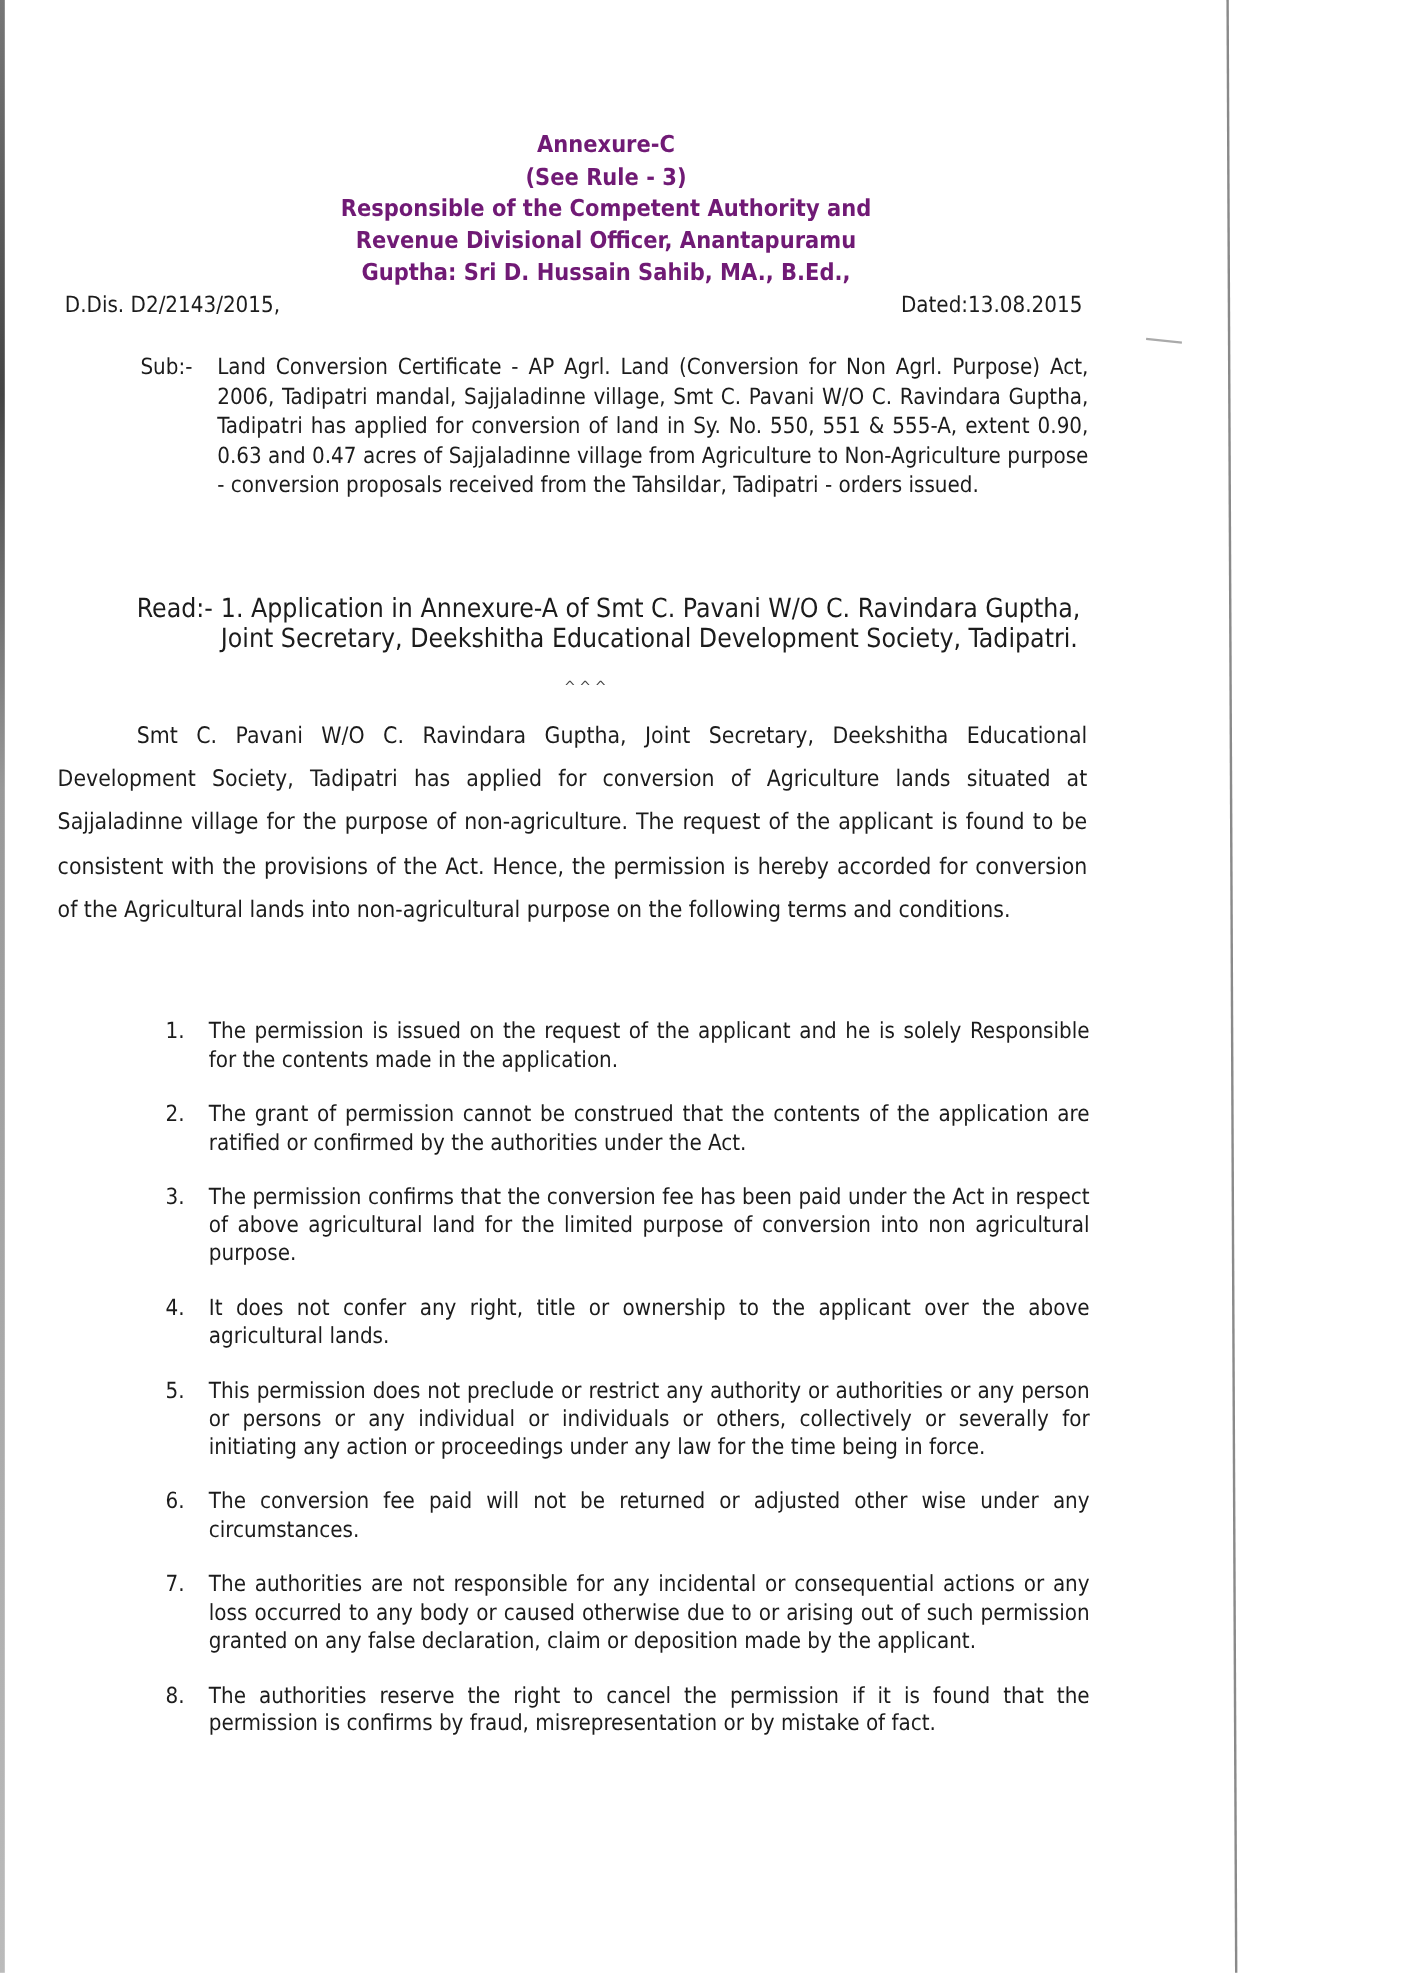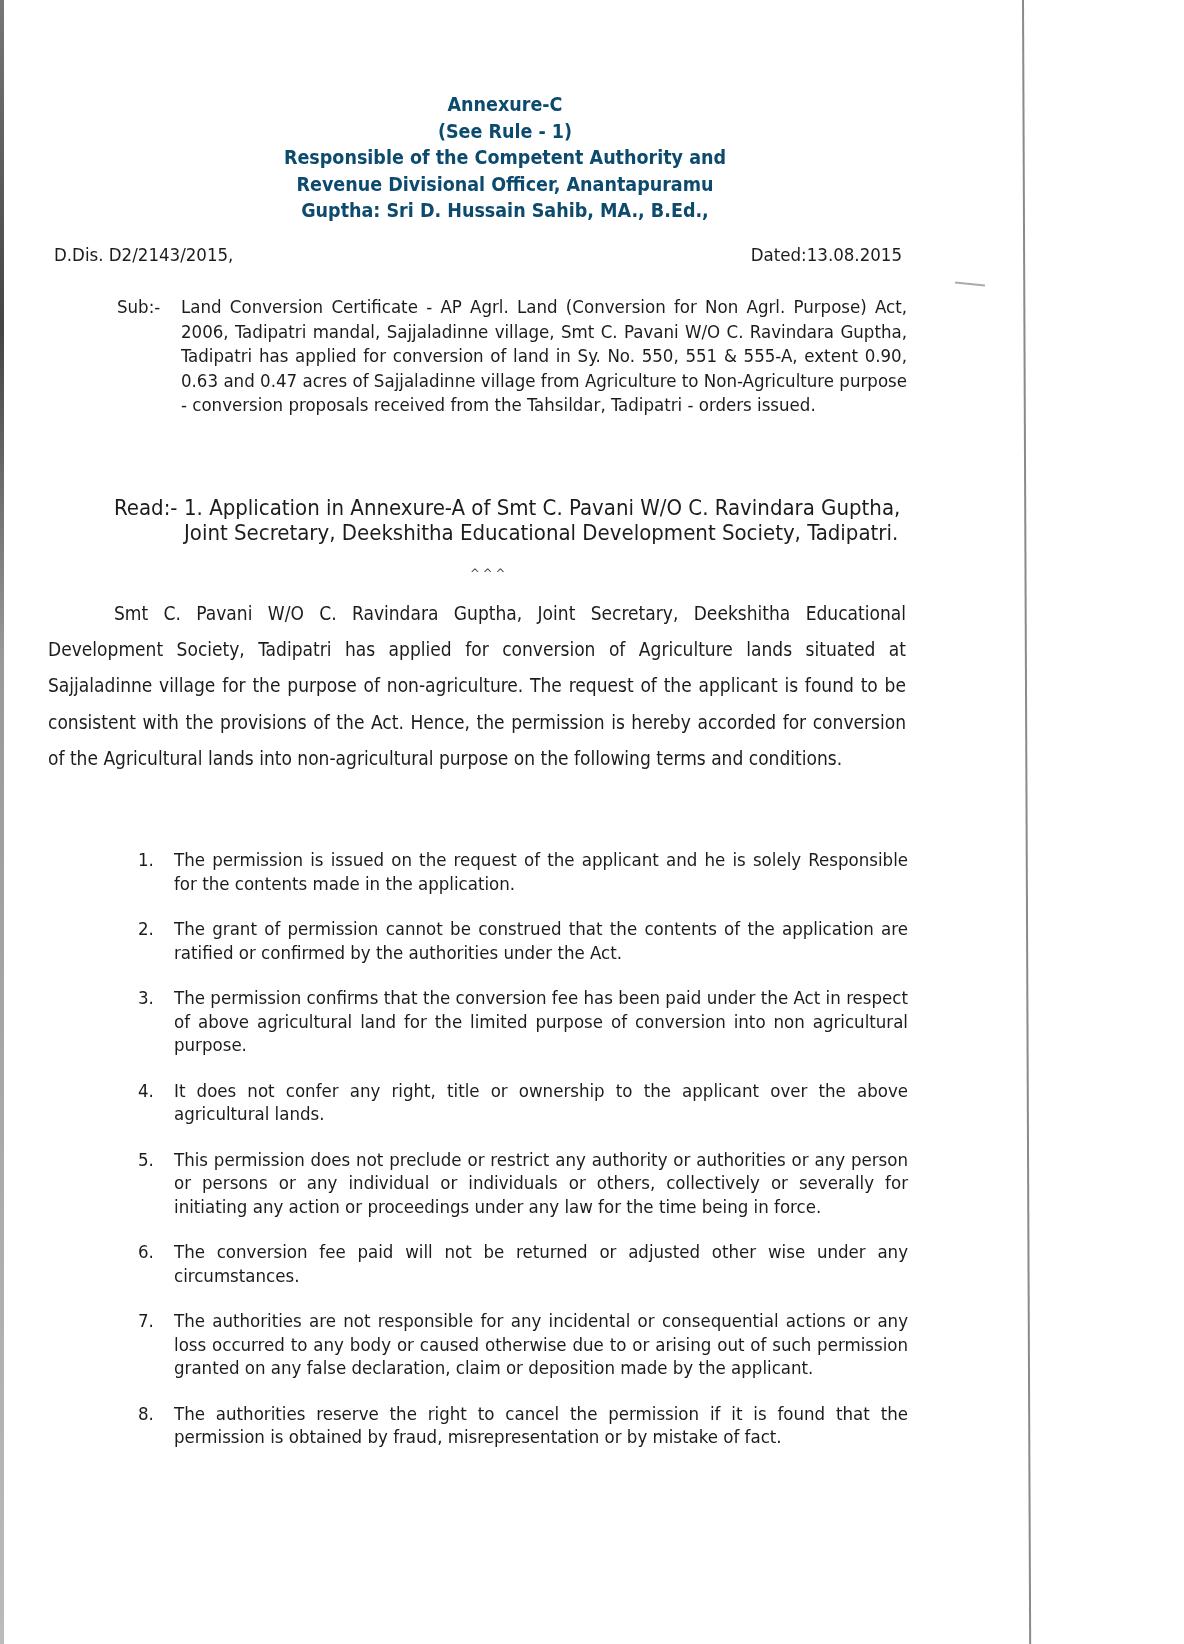--- a/index.html
+++ b/index.html
@@ -11,21 +11,21 @@
   .left-edge {
     position: absolute; left: 0; top: 0; width: 4px; height: 1644px;
     background: linear-gradient(to bottom, #777 0%, #444 20%, #999 40%, #bbb 100%);
   }
   .fold-line {
     position: absolute; left: 1022px; top: 0; width: 1.5px; height: 1644px;
     background: #8a8a8a; transform: rotate(-0.25deg); transform-origin: top left;
   }
   .smudge { position: absolute; left: 955px; top: 283px; width: 30px; height: 2px; background: #aaa; transform: rotate(6deg); }
   .page { position: absolute; left: 0; top: 0; width: 1184px; }
-  .header { position: absolute; left: 270px; top: 92px; width: 470px; text-align: center; font-size: 19.5px; line-height: 26.5px; font-weight: 600; color: #0c4a6e; }
+  .header { position: absolute; left: 270px; top: 108px; width: 470px; text-align: center; font-size: 19.5px; line-height: 26.5px; font-weight: 600; color: #701a75; }
   .header div { white-space: nowrap; }
   .ref-line { position: absolute; top: 244px; left: 54px; width: 848px; font-size: 18.5px; display: flex; justify-content: space-between; gap: 40px; }
   .sub { position: absolute; top: 295px; left: 117px; width: 790px; font-size: 18.5px; line-height: 24.5px; display: flex; }
   .sub .lbl, .read .lbl { flex: 0 0 auto; white-space: nowrap; }
   .sub .lbl { width: 64px; }
   .sub .txt { flex: 1; text-align: justify; }
   .read { position: absolute; top: 496px; left: 114px; width: 793px; font-size: 22px; line-height: 24.5px; display: flex; }
   .read .lbl { width: 70px; }
   .read .txt { flex: 1; }
   .carets { position: absolute; top: 566px; left: 470px; font-size: 13px; letter-spacing: 3px; color: #444; }
@@ -39,21 +39,21 @@
 <body>
 
 <div class="left-edge"></div>
 <div class="fold-line"></div>
 <div class="smudge"></div>
 
 <div class="page">
 
   <div class="header">
     <div>Annexure-C</div>
-    <div>(See Rule - 1)</div>
+    <div>(See Rule - 3)</div>
     <div>Responsible of the Competent Authority and</div>
     <div>Revenue Divisional Officer, Anantapuramu</div>
     <div>Guptha: Sri D. Hussain Sahib, MA., B.Ed.,</div>
   </div>
 
   <div class="ref-line">
     <span>D.Dis. D2/2143/2015,</span>
     <span>Dated:13.08.2015</span>
   </div>
 
@@ -97,17 +97,17 @@
     <li>
         <span class="num">6.</span>
         <span class="ctext">The conversion fee paid will not be returned or adjusted other wise under any circumstances.</span>
       </li>
     <li>
         <span class="num">7.</span>
         <span class="ctext">The authorities are not responsible for any incidental or consequential actions or any loss occurred to any body or caused otherwise due to or arising out of such permission granted on any false declaration, claim or deposition made by the applicant.</span>
       </li>
     <li>
         <span class="num">8.</span>
-        <span class="ctext">The authorities reserve the right to cancel the permission if it is found that the permission is obtained by fraud, misrepresentation or by mistake of fact.</span>
+        <span class="ctext">The authorities reserve the right to cancel the permission if it is found that the permission is confirms by fraud, misrepresentation or by mistake of fact.</span>
       </li>
   </ol>
 
 </div>
 
 </body></html>

